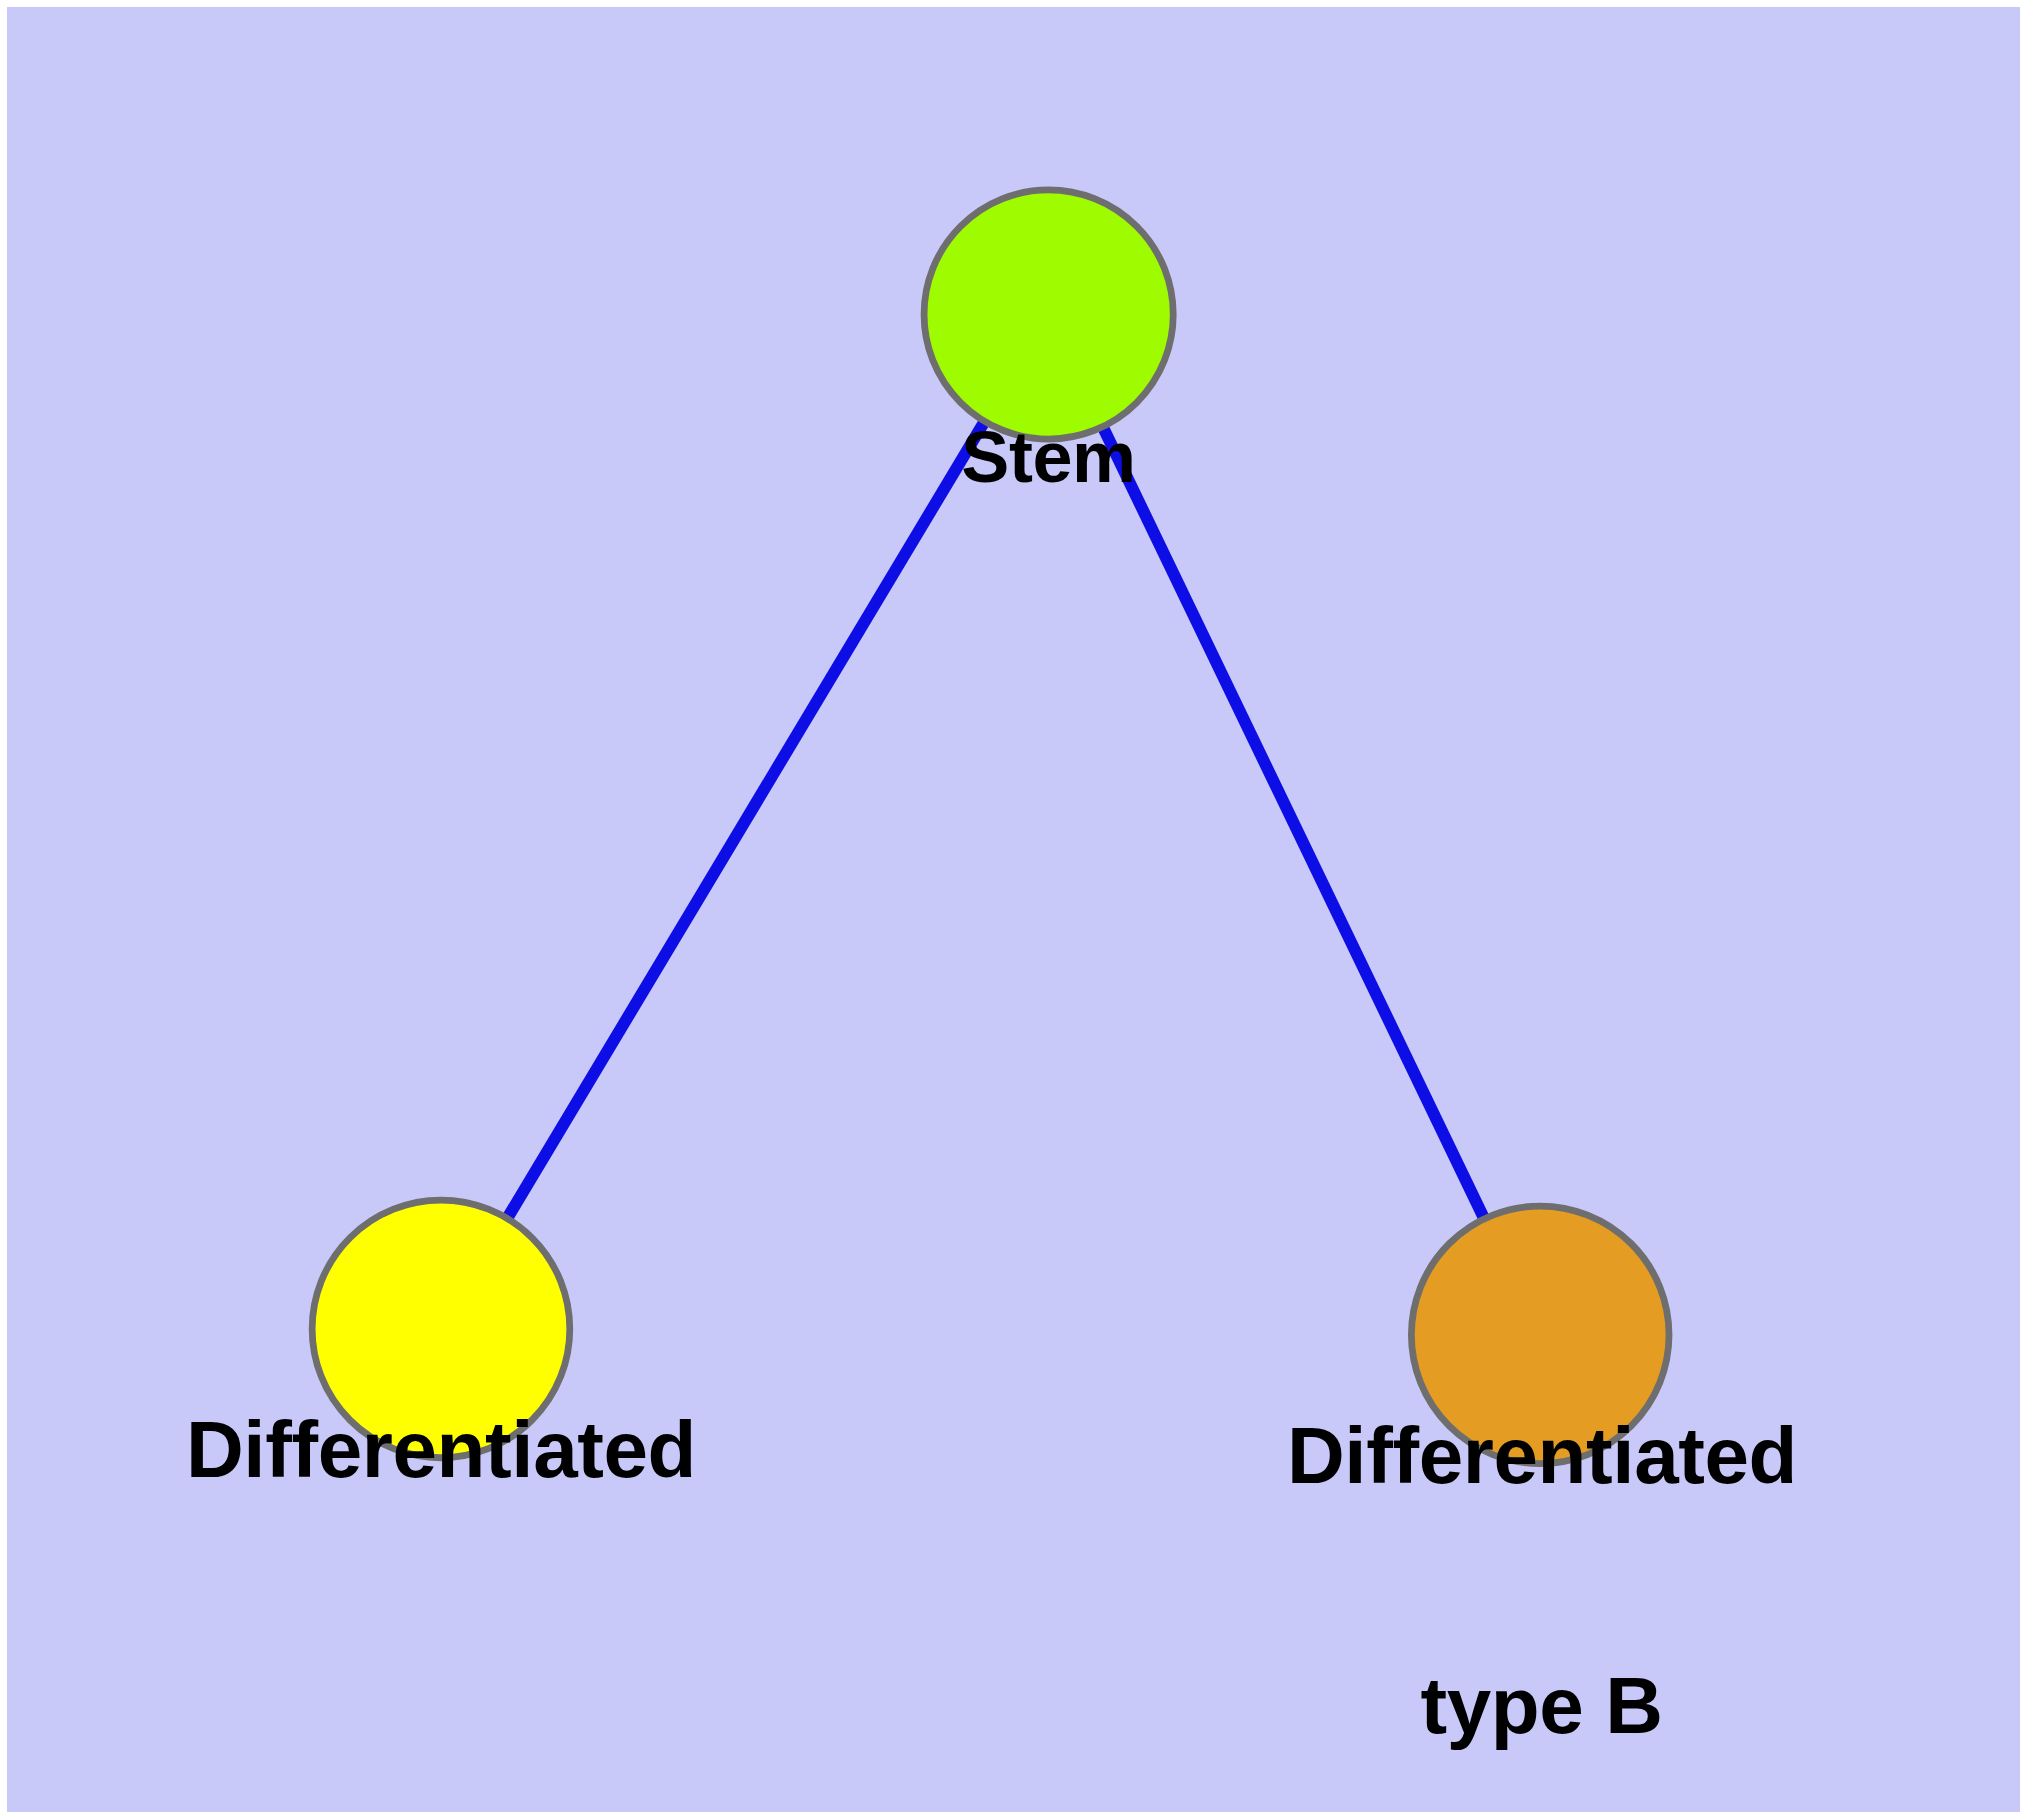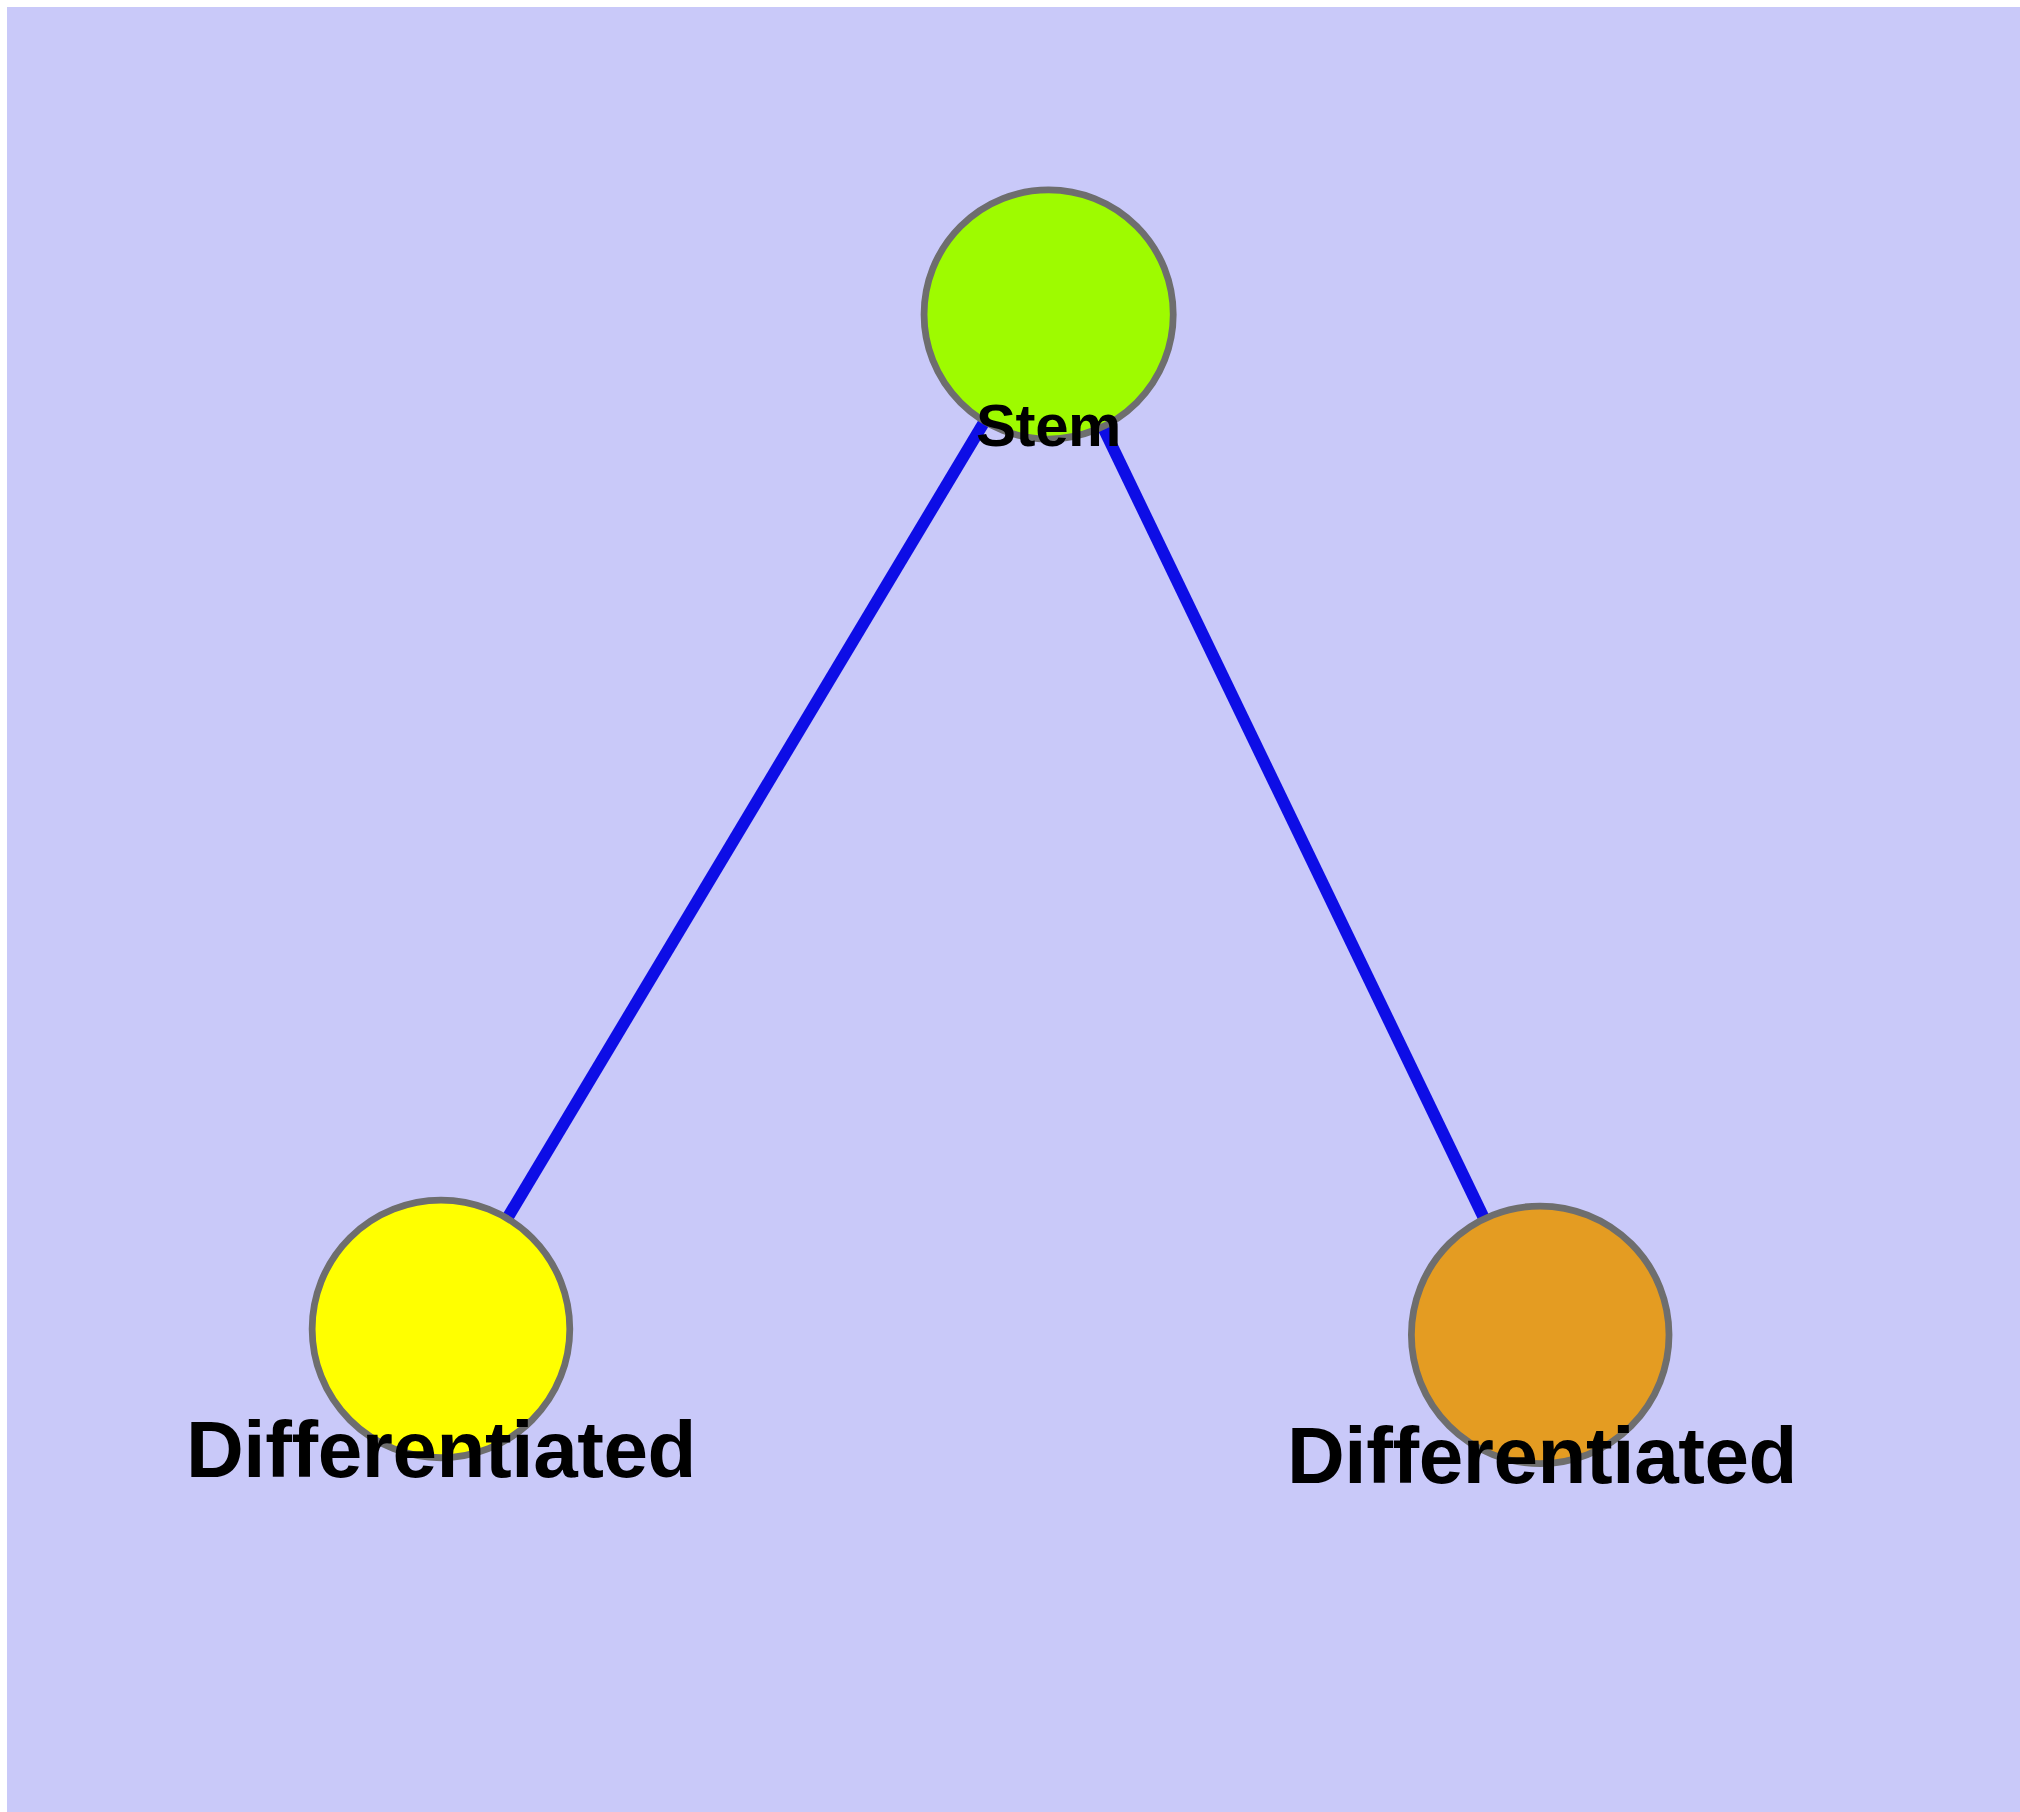--- a/index.html
+++ b/index.html
@@ -40,21 +40,21 @@
     text-align: center;
     color: #000000;
     font-family: "Liberation Sans", sans-serif;
     font-weight: bold;
     line-height: 1.04;
     white-space: pre;
     pointer-events: none;
     letter-spacing: -0.4px;
   }
   #label-stem {
-    font-size: 60px;
+    font-size: 72px;
     left: 794px;
     top: 270px;
     width: 509px;
   }
   #label-diffa {
     font-size: 80px;
     left: 186px;
     top: 1242px;
     width: 509px;
   }
@@ -87,16 +87,17 @@
   <div class="node-label" id="label-stem">
     <div>Stem</div>
   </div>
 
   <div class="node-label" id="label-diffa">
     <div>Differentiated</div>
   </div>
 
   <div class="node-label" id="label-diffb">
     <div>Differentiated</div>
+    <div>type B</div>
   </div>
 
 </div>
 
 
 </body></html>

